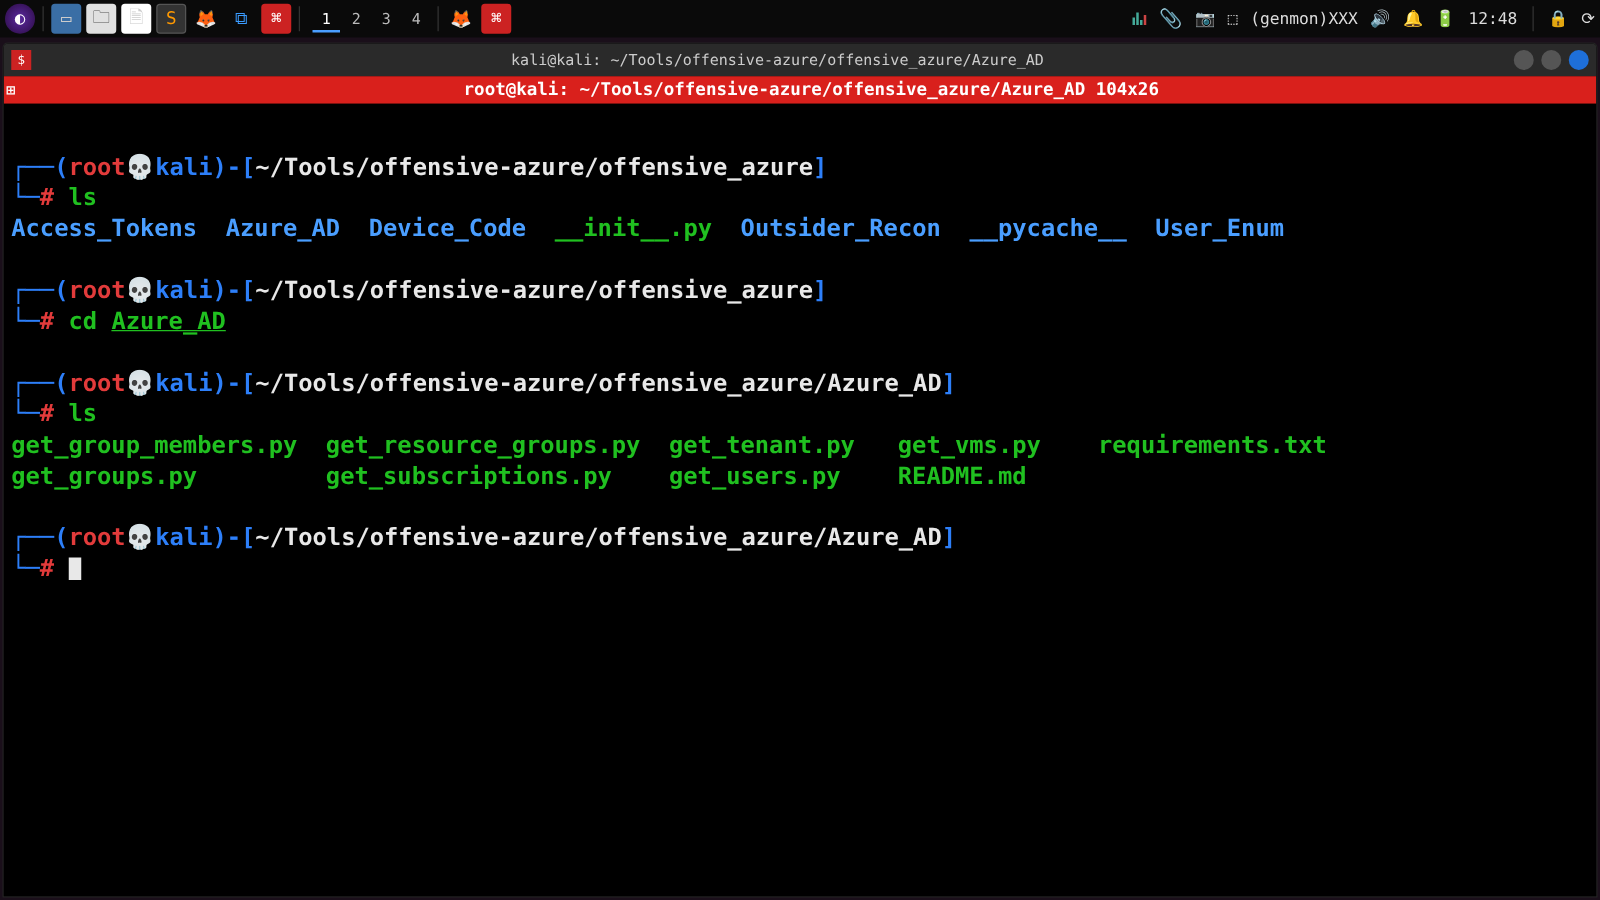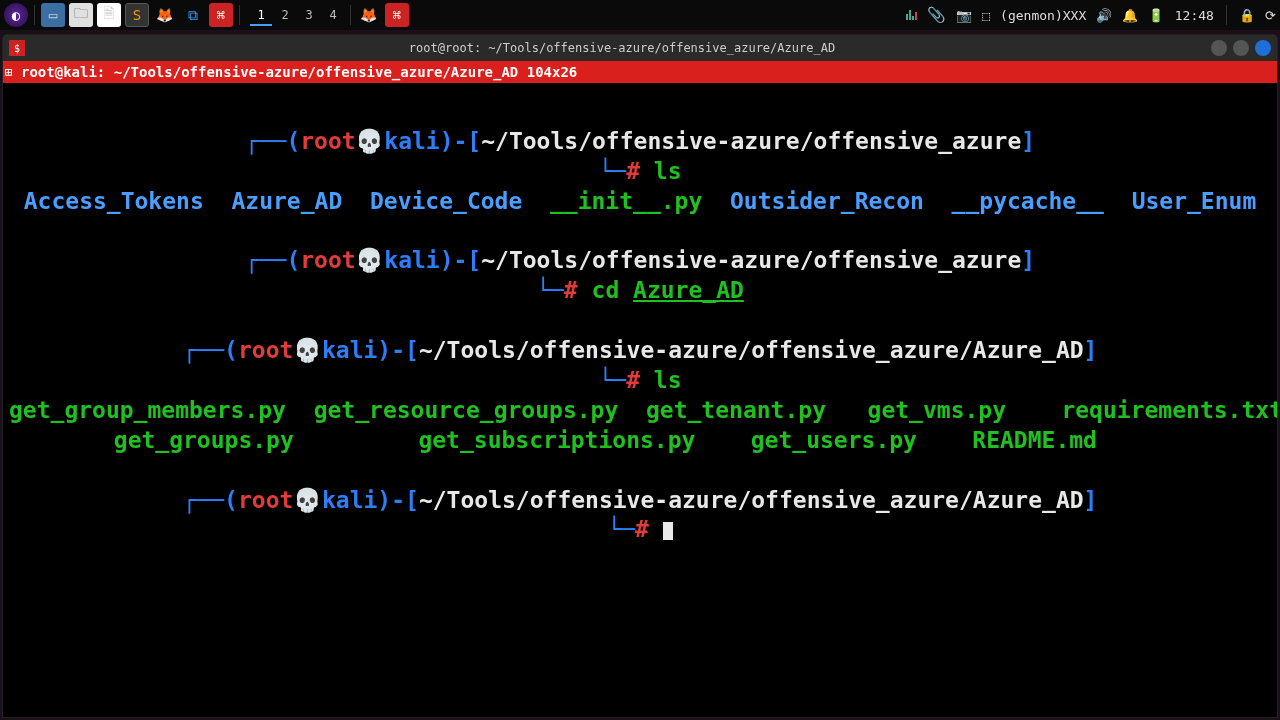--- a/index.html
+++ b/index.html
@@ -69,31 +69,30 @@
   .win-btn.min{background:#555;}
   .win-btn.max{background:#555;}
   .win-btn.close{background:#1e6fd9;}
   .tmux-bar {
     height:22px; background:#d9201c;
     display:flex; align-items:center;
     color:#fff; font-size:14px; font-weight:bold;
     font-family:inherit;
   }
   .tmux-bar .tm-icon{width:18px;font-size:12px;padding-left:2px;}
-  .tmux-bar .tm-title{flex:1;text-align:left;}
+  .tmux-bar .tm-title{flex:1;text-align:center;}
   .terminal {
     flex:1; background:#000;
     padding:14px 6px 6px 6px;
-    font-size:23px;
+    font-size:19px;
     line-height:1.3;
     white-space:pre;
     color:#e8e8e8;
     overflow:hidden;
     font-weight:bold;
-    text-align:center;
   }
   .c-blue{color:#2d7ff9;}
   .c-red{color:#e23b3b;}
   .c-host{color:#2d7ff9;}
   .c-path{color:#e8e8e8;}
   .c-cmd{color:#20c020;}
   .c-dir{color:#4a9eff; font-weight:bold;}
   .c-file{color:#20c020;}
   .c-und{text-decoration:underline;}
   .c-skull{color:#e23b3b;}
@@ -140,21 +139,21 @@
     <span>12:48</span>
     <span class="panel-sep"></span>
     <span>🔒</span>
     <span>⟳</span>
   </div>
 </div>
 
 <div class="window">
   <div class="titlebar">
     <span class="ticon">$</span>
-    <span class="title">root@root: ~/Tools/offensive-azure/offensive_azure/Azure_AD</span>
+    <span class="title">kali@kali: ~/Tools/offensive-azure/offensive_azure/Azure_AD</span>
     <div class="win-controls">
       <span class="win-btn min"></span>
       <span class="win-btn max"></span>
       <span class="win-btn close"></span>
     </div>
   </div>
   <div class="tmux-bar">
     <span class="tm-icon">⊞</span>
     <span class="tm-title">root@kali: ~/Tools/offensive-azure/offensive_azure/Azure_AD 104x26</span>
   </div>

